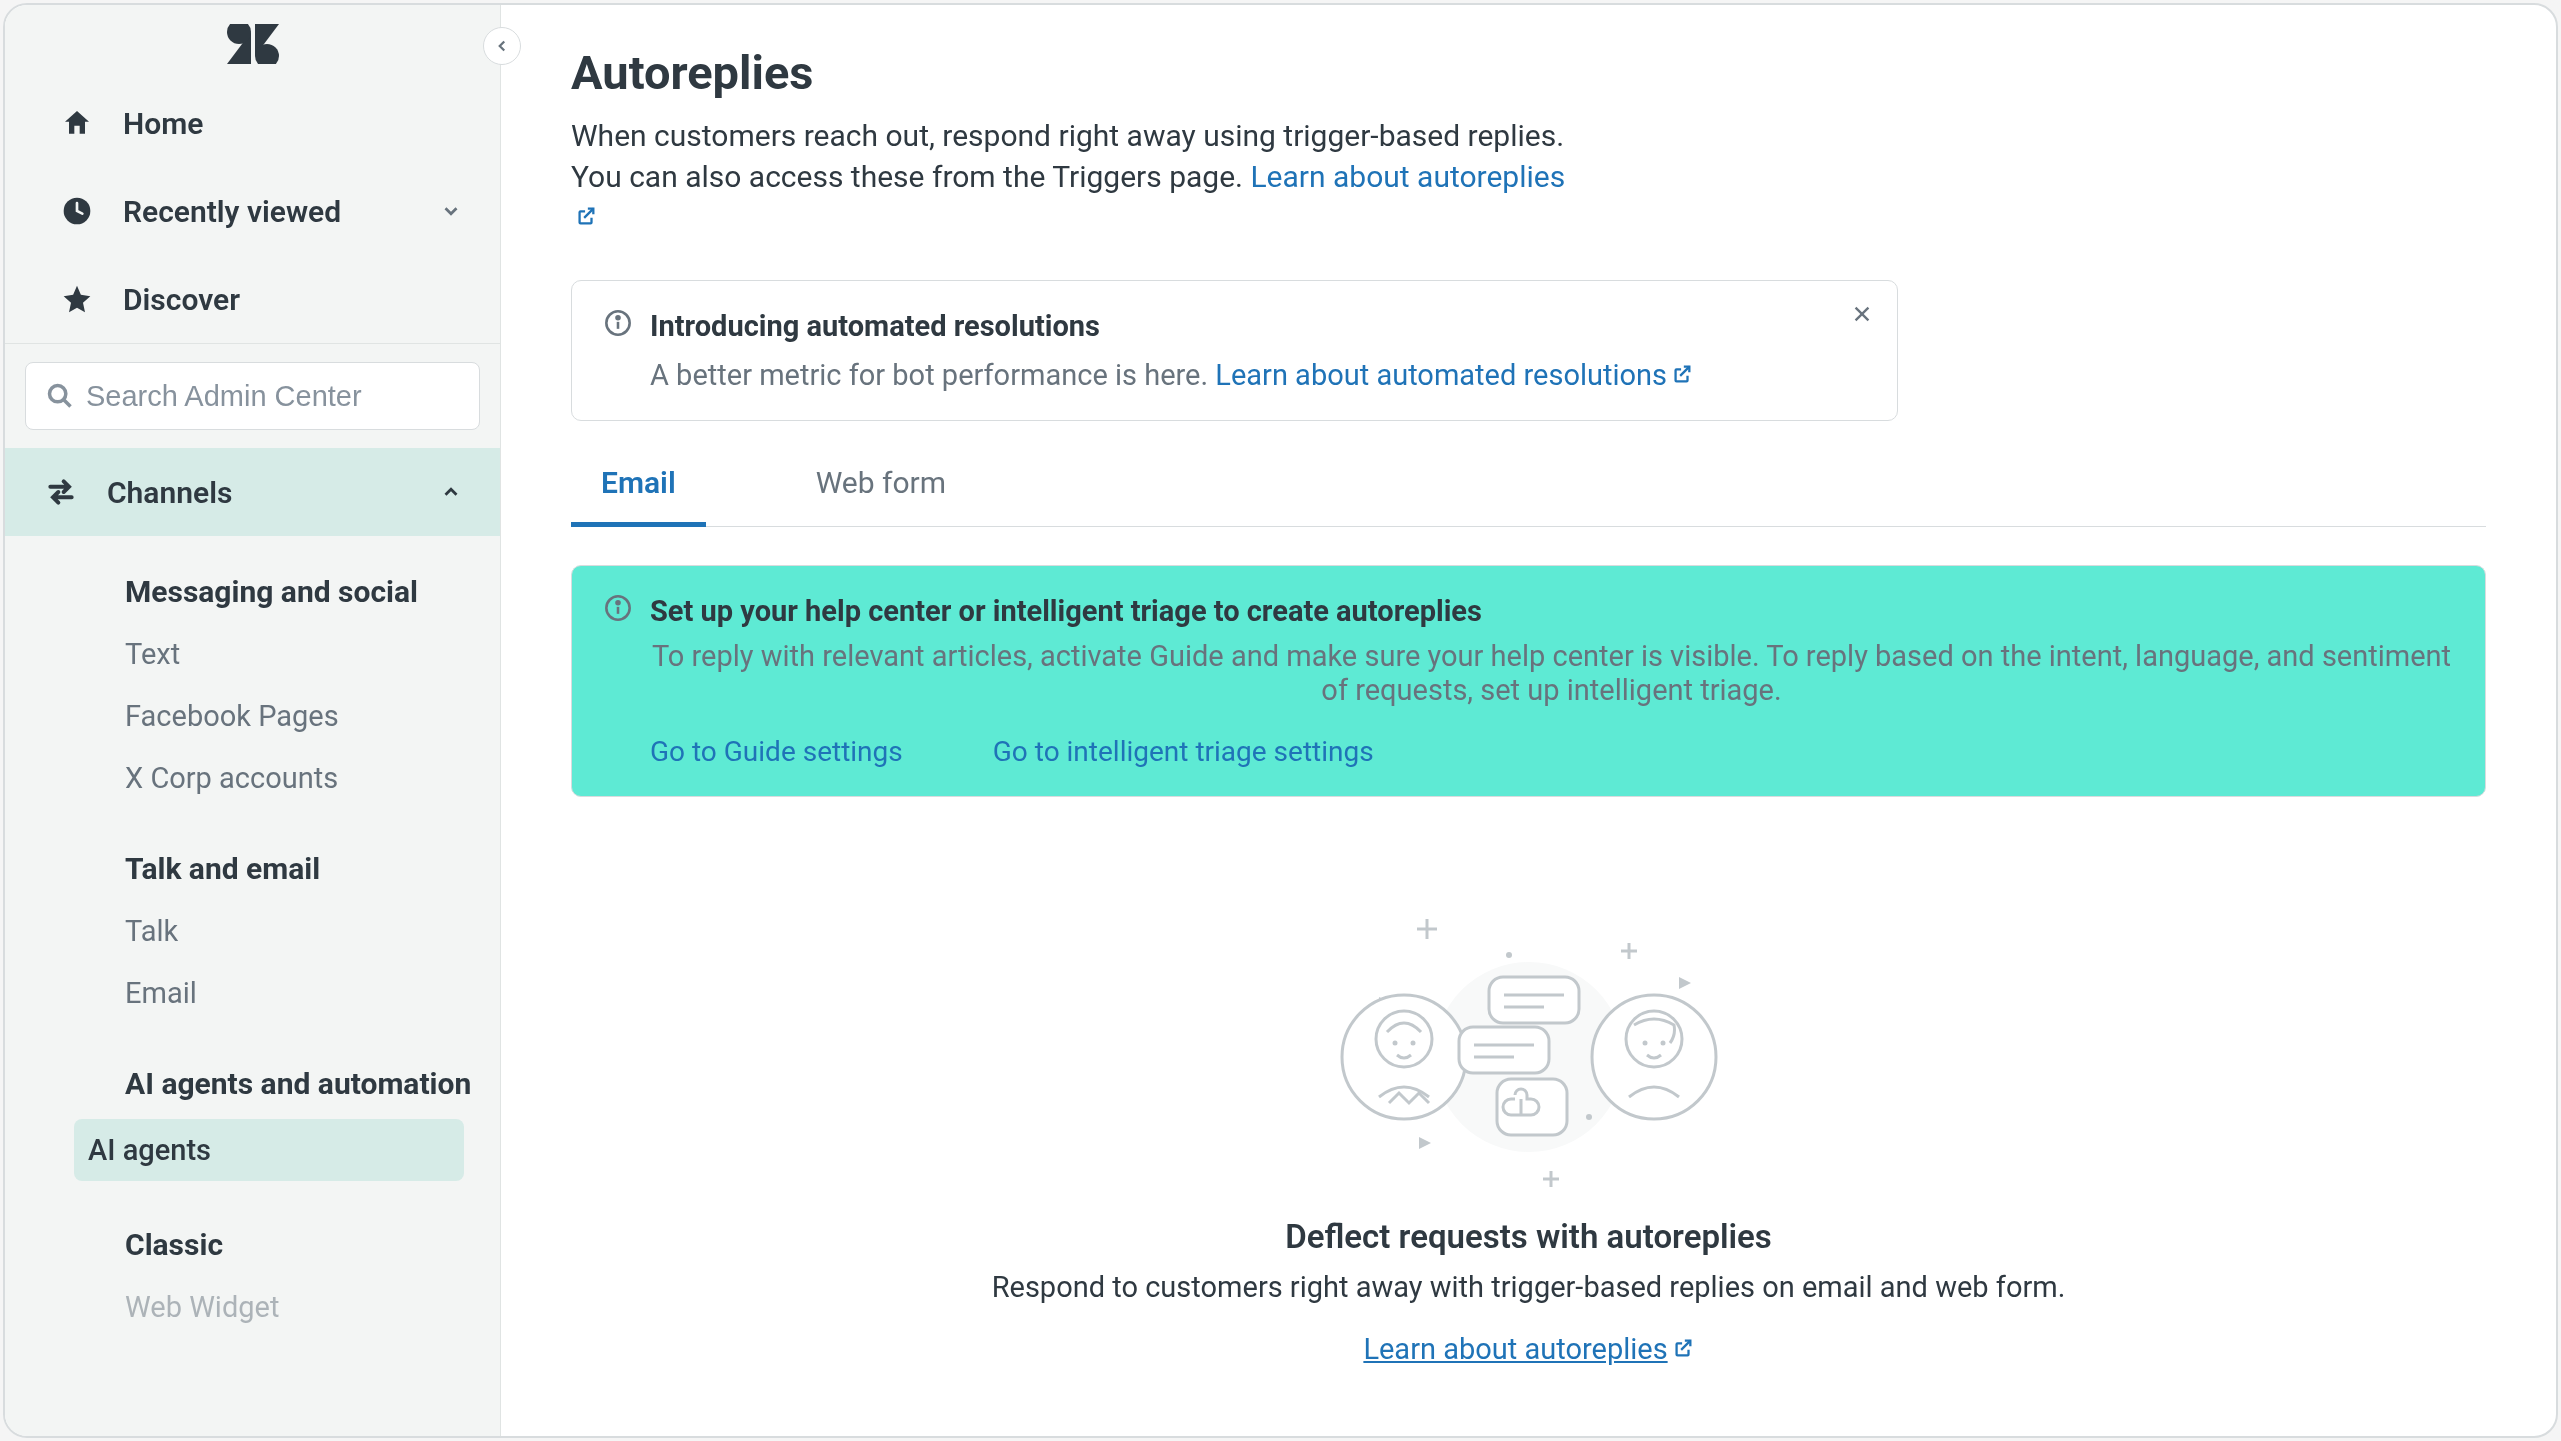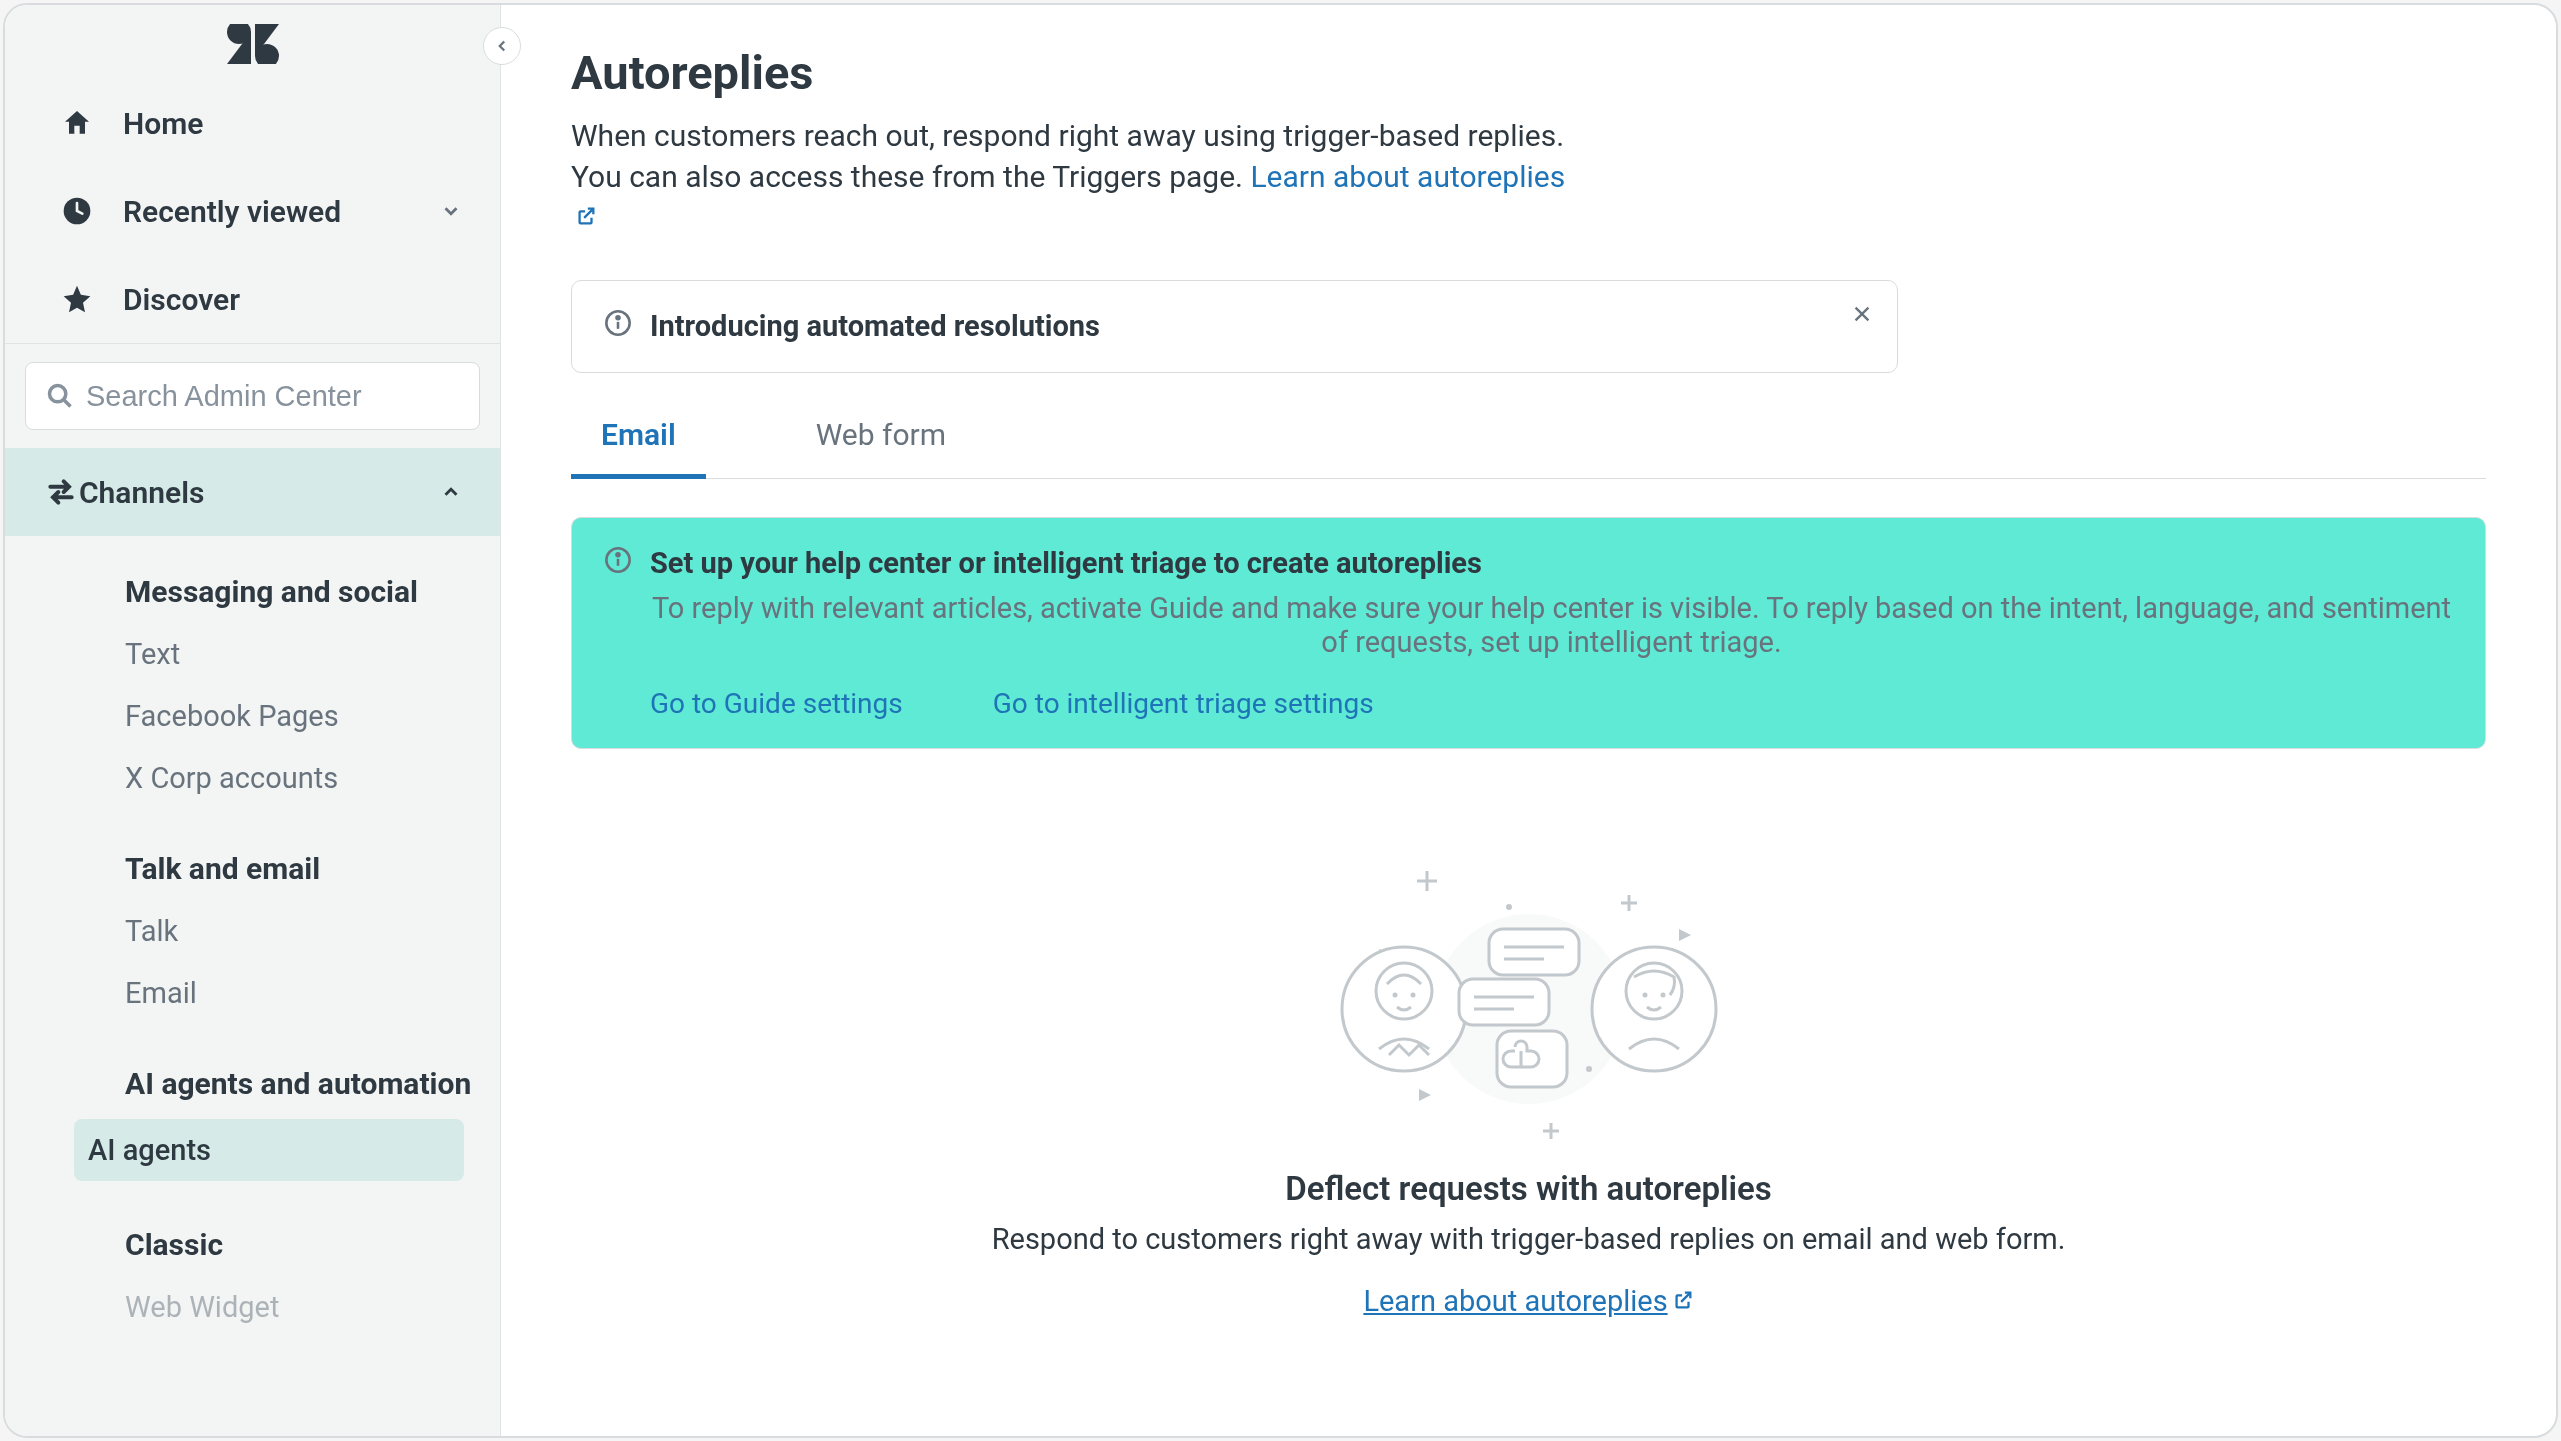--- a/index.html
+++ b/index.html
@@ -72,20 +72,21 @@
     margin-left: 12px;
     width: 100%;
     color: #68737d;
     background: transparent;
   }
   .search-box input::placeholder { color:#87929d; }
   .nav-section-active {
     background: #d6ebe7;
     display: flex;
     align-items: center;
+    gap: 28px;
     padding: 26px 38px;
     cursor: pointer;
     color: #2f3941;
     font-size: 30px;
     font-weight: 600;
   }
   .nav-section-active .chev { margin-left: auto; color:#2f3941; }
   .sub-nav {
     padding: 20px 0 0 0;
     overflow-y: auto;
@@ -361,20 +362,27 @@
       </span>
       <div class="callout-head">
         <span class="info-ic">
           <svg width="28" height="28" viewBox="0 0 24 24" fill="none" stroke="currentColor" stroke-width="2.2">
               <circle cx="12" cy="12" r="10"></circle>
               <line x1="12" y1="11" x2="12" y2="17"></line>
               <circle cx="12" cy="7.5" r="1.3" fill="currentColor"></circle>
             </svg>
         </span>
         <span>Introducing automated resolutions</span>
+      </div>
+      <div class="callout-body">
+        <span>A better metric for bot performance is here. </span><a href="#" class="link"><span>Learn about automated resolutions</span><span class="ext-icon"><svg width="22" height="22" viewBox="0 0 24 24" fill="none" stroke="#1f73b7" stroke-width="2.5">
+                <path d="M14 4h6v6"></path>
+                <path d="M20 4L10 14"></path>
+                <path d="M18 14v5a1 1 0 0 1-1 1H6a1 1 0 0 1-1-1V8a1 1 0 0 1 1-1h5"></path>
+              </svg></span></a>
       </div>
     </div>
 
     <div class="tabs">
       <div class="tab active">Email</div>
       <div class="tab">Web form</div>
     </div>
 
     <div class="setup-callout">
       <div class="callout-head">

